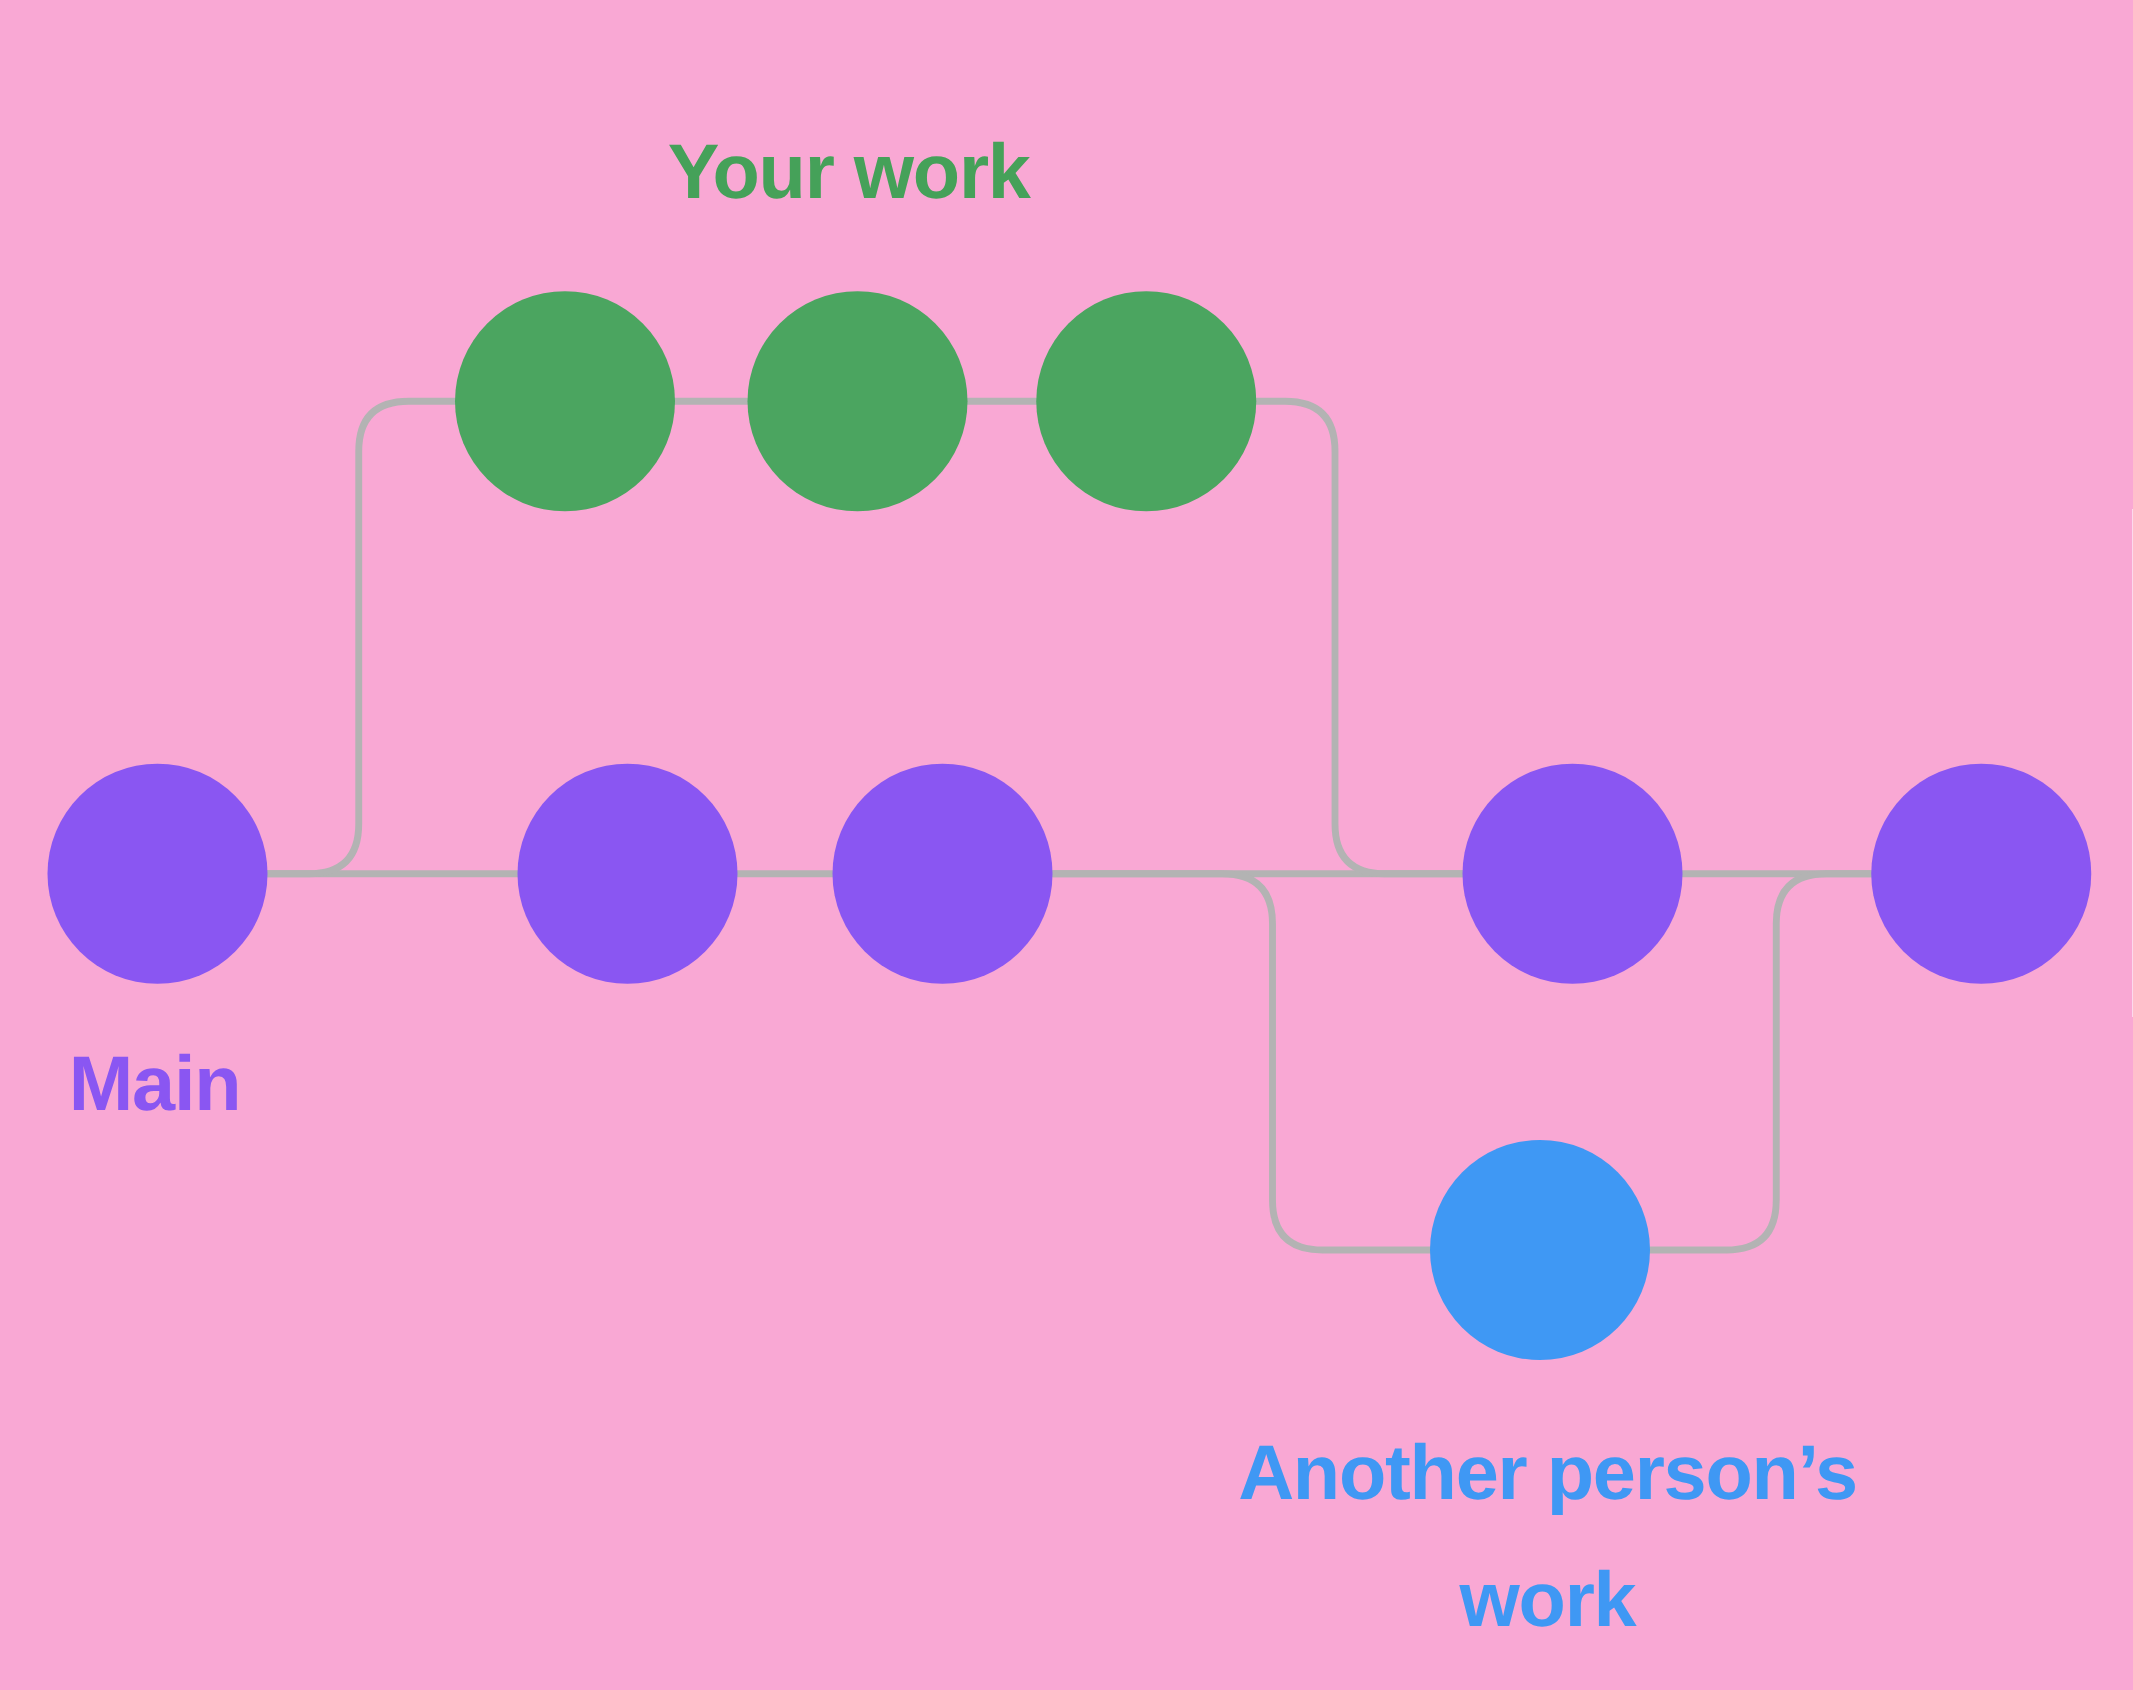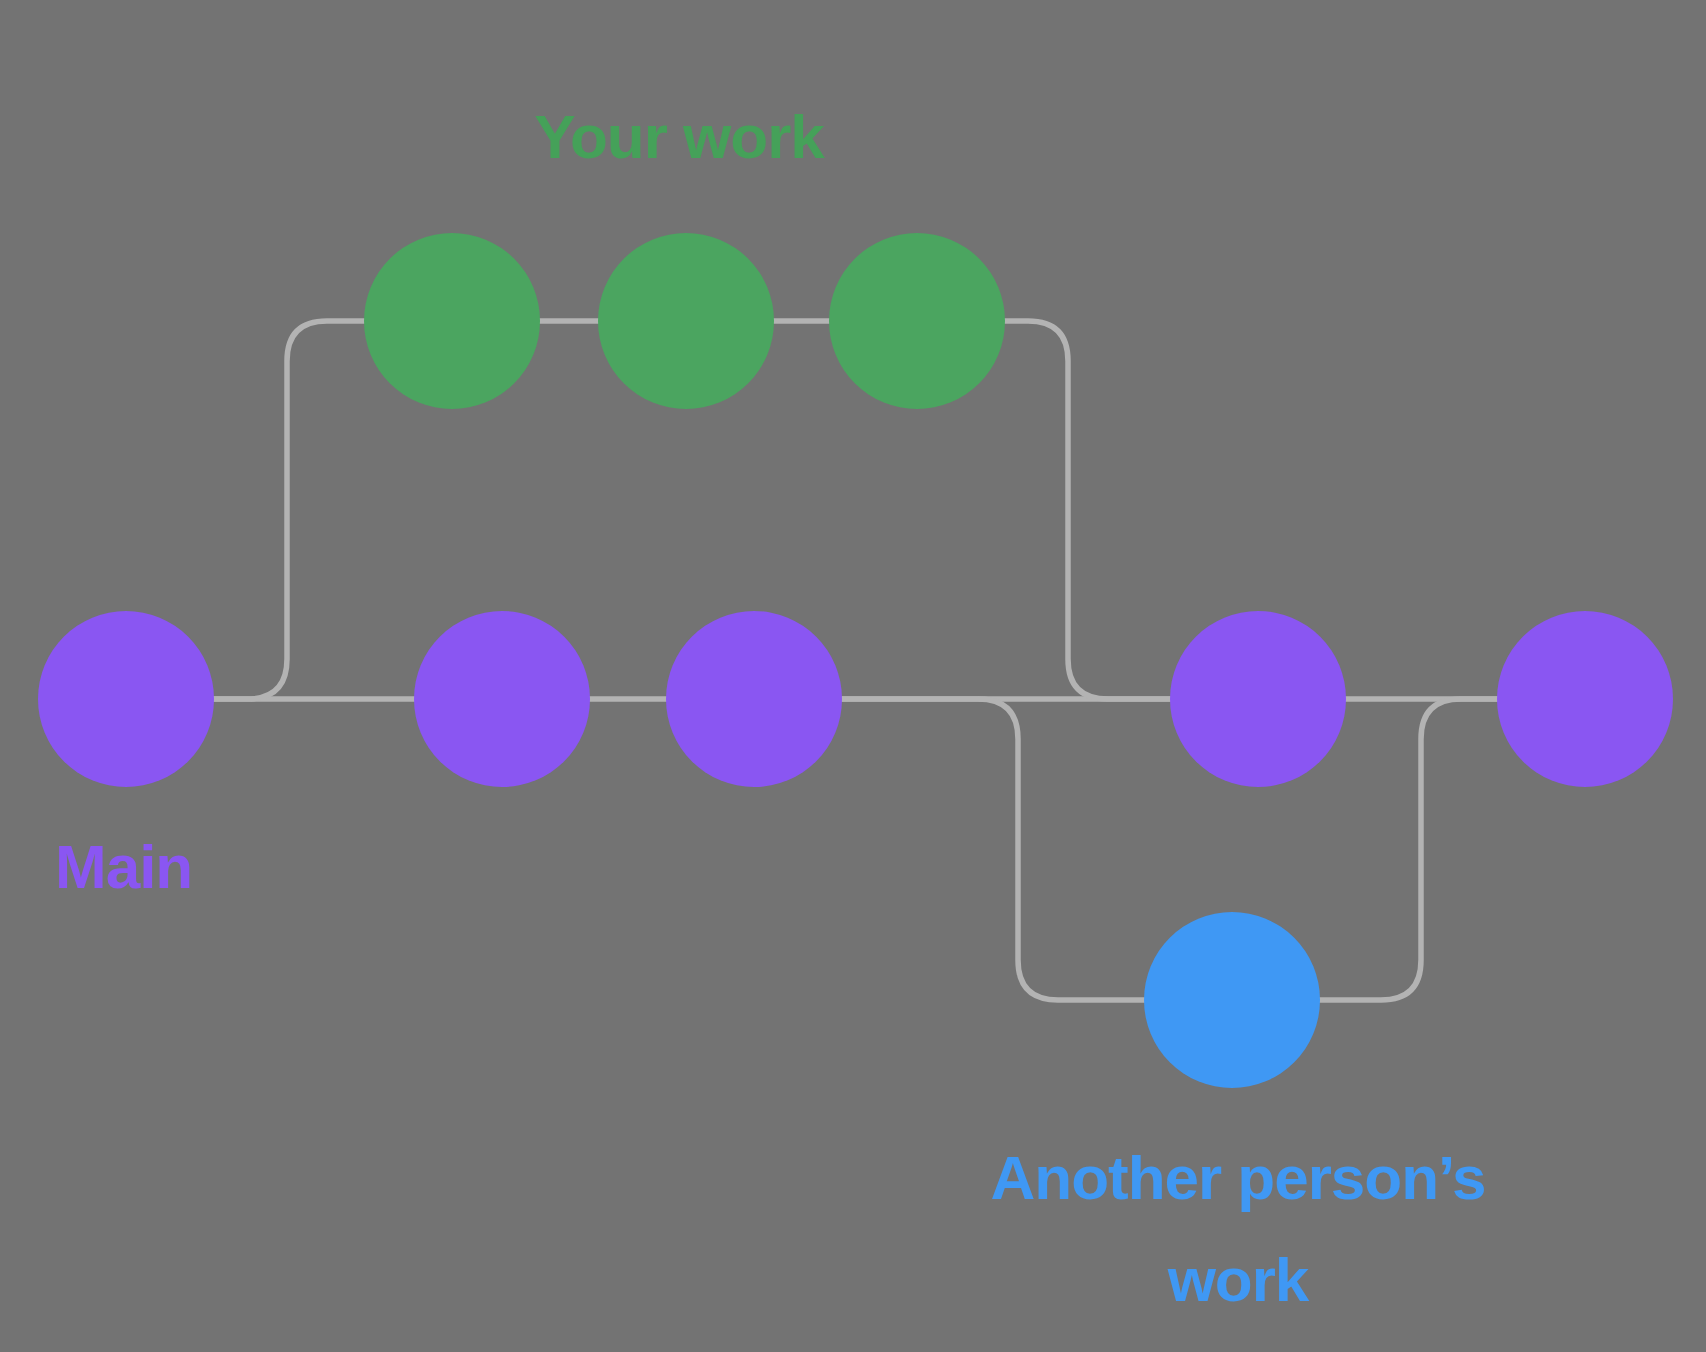--- a/index.html
+++ b/index.html
@@ -4,21 +4,21 @@
 <style>
   html, body {
     margin: 0;
     padding: 0;
     background: #ffffff;
   }
   .canvas {
     position: relative;
     width: 1706px;
     height: 1352px;
-    background: #737373;
+    background: #f9a8d4;
     overflow: hidden;
     text-align: center;
   }
   svg.diagram {
     display: block;
     width: 1706px;
     height: 1352px;
   }
   .label {
     font-family: "Liberation Sans", sans-serif;

